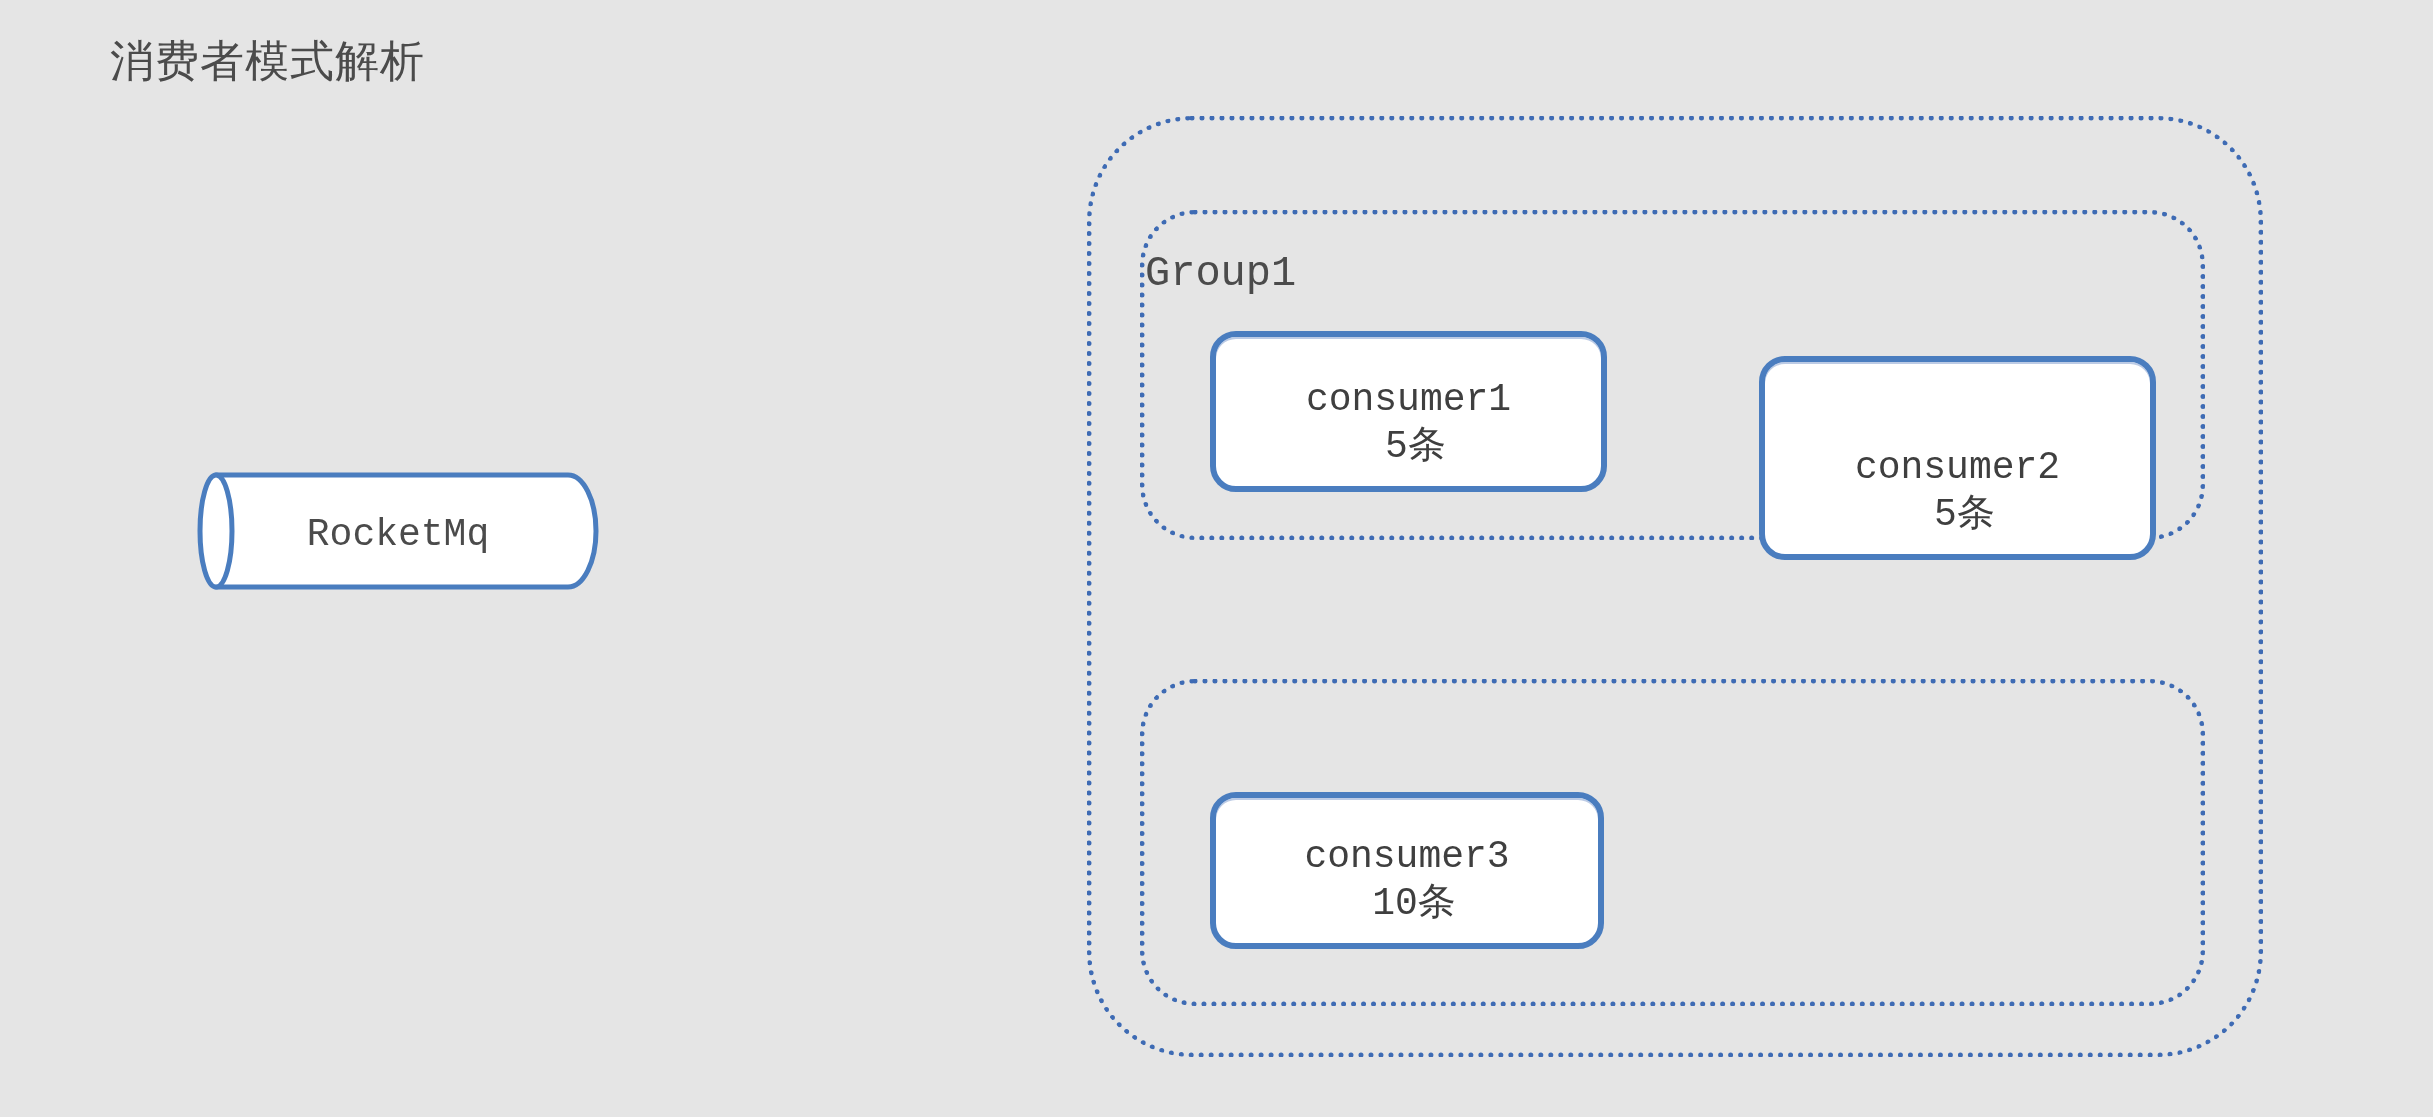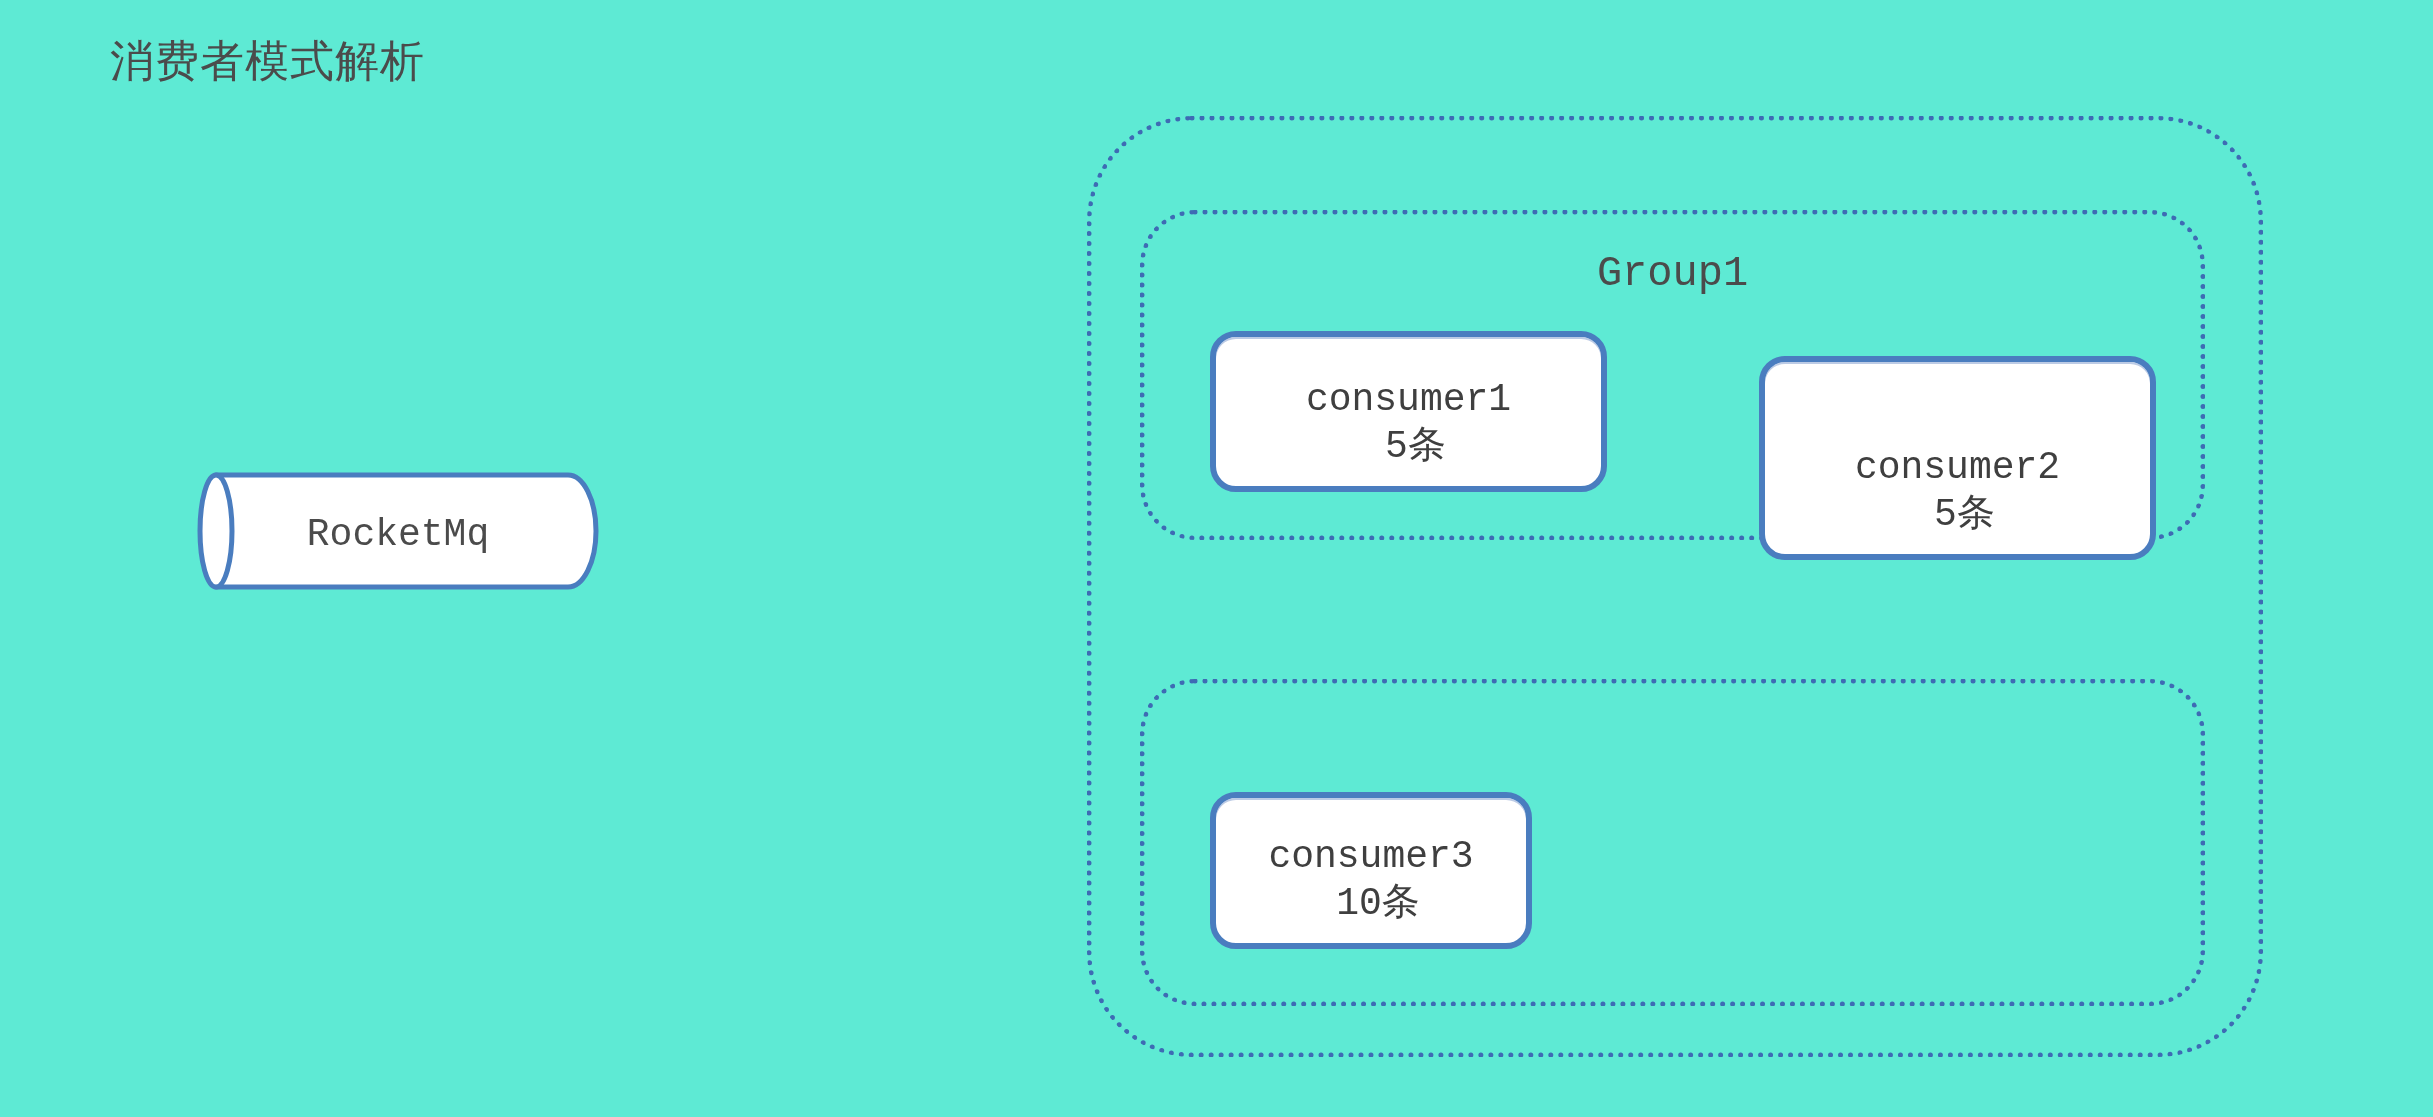--- a/index.html
+++ b/index.html
@@ -4,21 +4,21 @@
 <style>
   html, body {
     margin: 0;
     padding: 0;
     background: #ffffff;
   }
   .canvas {
     position: relative;
     width: 2433px;
     height: 1117px;
-    background: #5eead4;
+    background: #e5e5e5;
     overflow: hidden;
     font-family: "Liberation Mono", "DejaVu Sans", monospace;
   }
   .slide-title {
     position: absolute;
     left: 110px;
     top: 40px;
     font-size: 44px;
     line-height: 1.1;
     color: #4b4b4b;
@@ -78,41 +78,40 @@
     left: 48px;
     top: 558px;
     width: 1065px;
     height: 327px;
   }
   .group-label {
     position: absolute;
     left: 0;
     right: 0;
     top: 35px;
-    text-align: center;
     font-size: 42px;
     color: #4b4b4b;
     white-space: nowrap;
   }
   .consumer-box {
     position: absolute;
     border: 6px solid #4a7dbf;
     border-radius: 26px;
     box-sizing: border-box;
     background: #ffffff;
     display: flex;
     flex-direction: column;
     justify-content: flex-end;
     align-items: center;
     padding-bottom: 16px;
     box-shadow: inset 0 2px 0 rgba(62,107,180,0.35);
   }
   .consumer-box.c1 { left: 65px;  top: 116px; width: 397px; height: 161px; }
   .consumer-box.c2 { left: 614px; top: 117px; width: 397px; height: 204px; margin-top: 24px; }
-  .consumer-box.c3 { left: 65px;  top: 108px; width: 322px; height: 157px; }
+  .consumer-box.c3 { left: 65px;  top: 108px; width: 394px; height: 157px; }
   .consumer-name, .consumer-count {
     font-size: 38px;
     line-height: 47px;
     color: #3f3f3f;
     text-align: center;
     white-space: nowrap;
   }
   .consumer-count { padding-left: 14px; }
 </style>
 </head>

